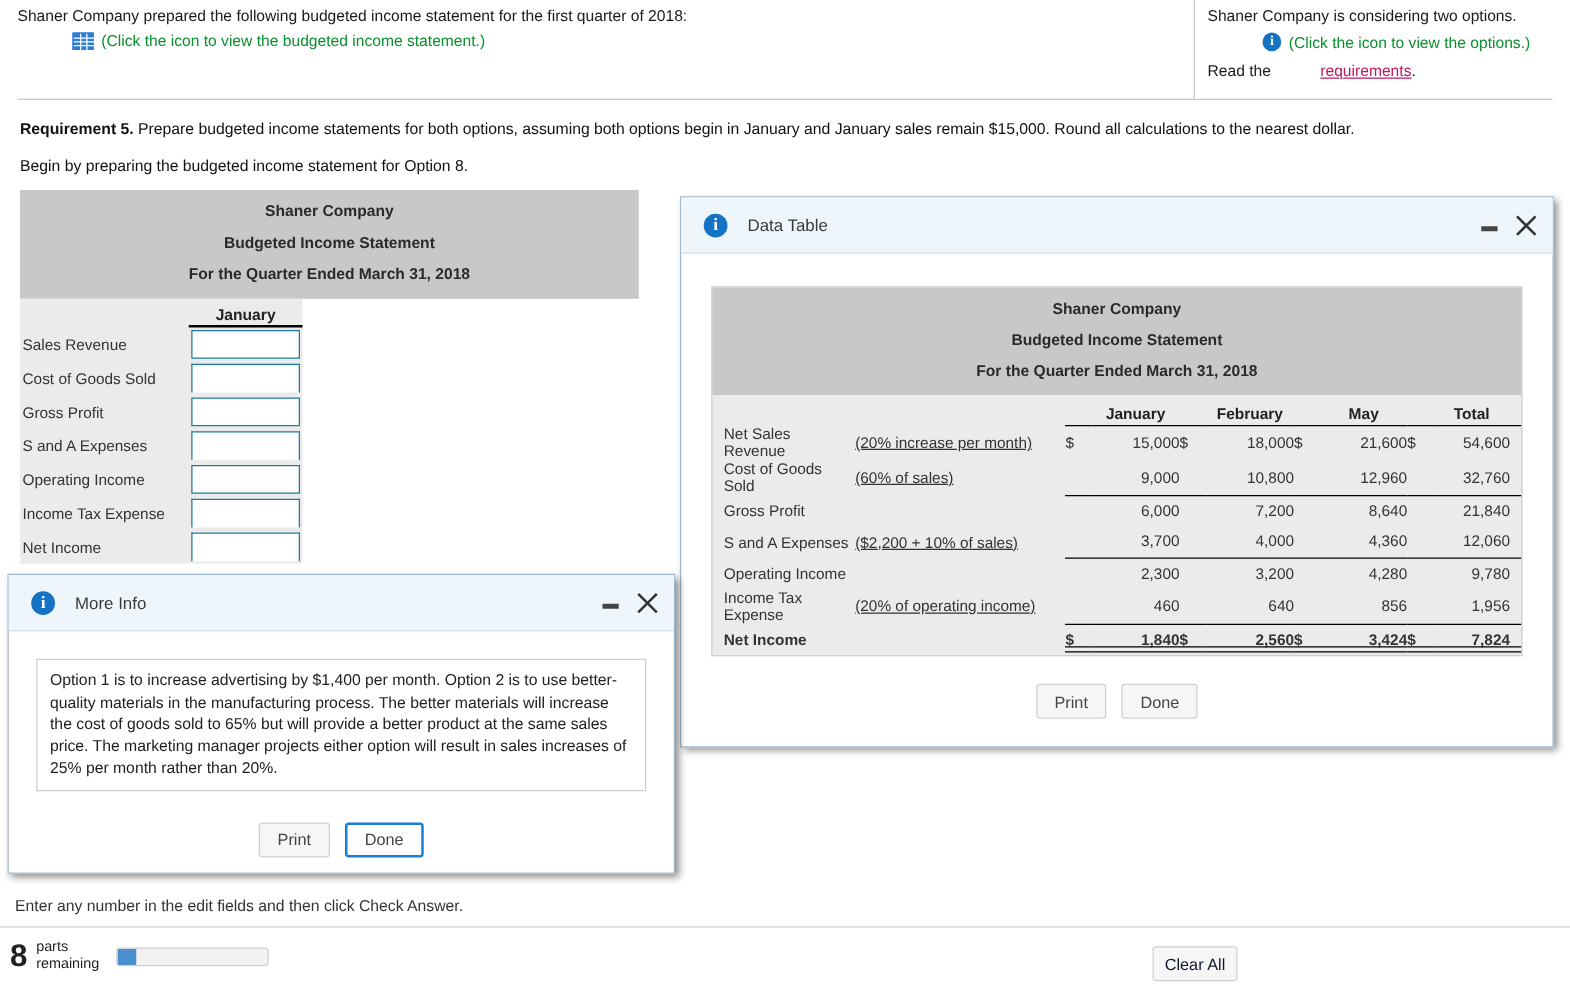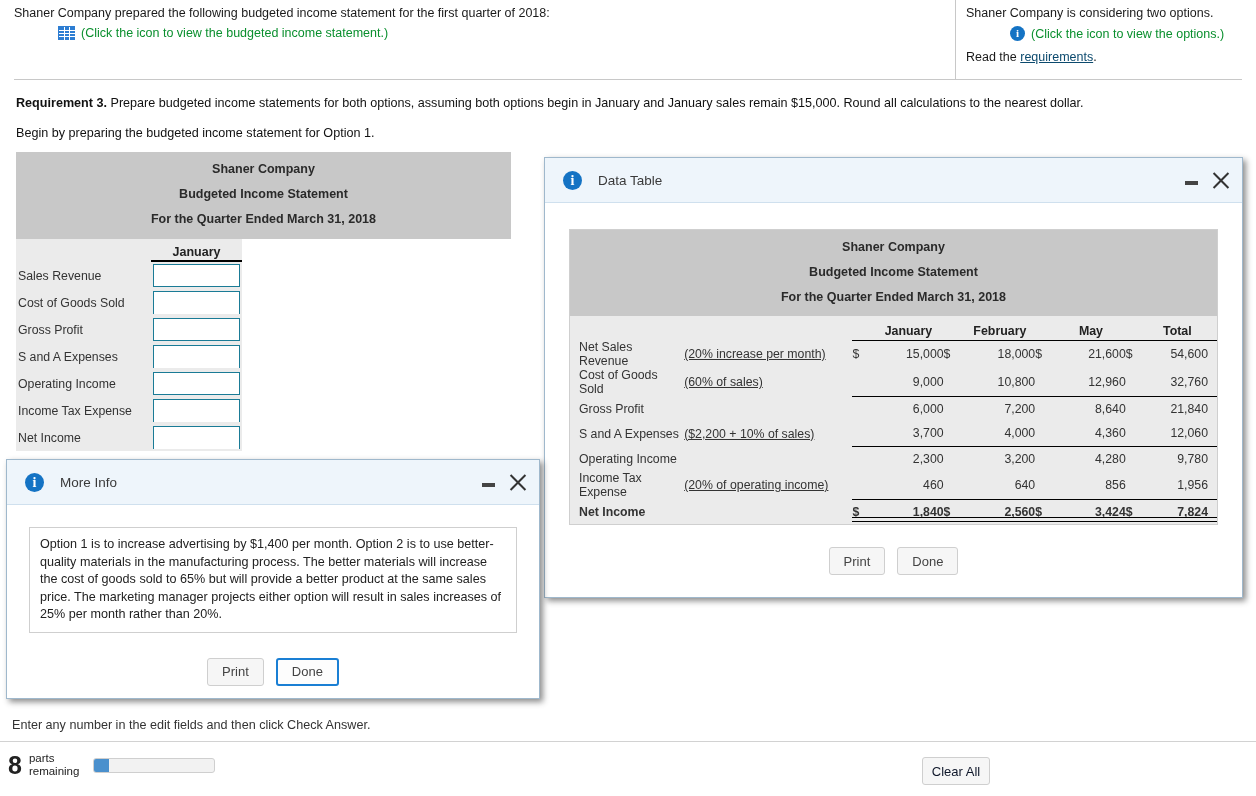--- a/index.html
+++ b/index.html
@@ -31,21 +31,21 @@
     position: absolute; left: 955px; top: 0; width: 1px; height: 79px;
     background: #c8c8c8;
   }
   .top-right { position: absolute; left: 966px; top: 4px; width: 284px; }
   .info-icon {
     width: 15px; height: 15px; border-radius: 50%; background: #1473c4;
     color: #ffffff; font-size: 11px; font-weight: bold; line-height: 15px;
     text-align: center; flex: 0 0 auto; font-family: "Liberation Serif", serif;
   }
   .req-line { font-size: 12.5px; margin-top: 9px; }
-  .req-link { color: #0c4a6e; text-decoration: underline; }
+  .req-link { color: #be185d; text-decoration: underline; margin-left: 36px; }
   .band-sep {
     position: absolute; left: 14px; top: 79px; width: 1228px; height: 1px;
     background: #c8c8c8;
   }
 
   
   .req-text {
     position: absolute; left: 16px; top: 96px; font-size: 12.6px; color: #111;
   }
   .req-text b { font-weight: bold; }
@@ -222,23 +222,23 @@
         <span class="green-link">(Click the icon to view the options.)</span>
       </div>
       <div class="req-line">
         <span>Read the </span><span class="req-link">requirements</span><span>.</span>
       </div>
     </div>
     <div class="band-sep"></div>
   </div>
 
   <div class="req-text">
-    <b>Requirement 3.</b><span> Prepare budgeted income statements for both options, assuming both options begin in January and January sales remain $15,000. Round all calculations to the nearest dollar.</span>
-  </div>
-  <div class="begin-text">Begin by preparing the budgeted income statement for Option 1.</div>
+    <b>Requirement 5.</b><span> Prepare budgeted income statements for both options, assuming both options begin in January and January sales remain $15,000. Round all calculations to the nearest dollar.</span>
+  </div>
+  <div class="begin-text">Begin by preparing the budgeted income statement for Option 8.</div>
 
   <div class="ws">
     <div class="ws-head">
       <div>Shaner Company</div>
       <div>Budgeted Income Statement</div>
       <div>For the Quarter Ended March 31, 2018</div>
     </div>
     <div class="ws-body">
       <div class="ws-colhead">
         <div class="lbl-sp"></div>

